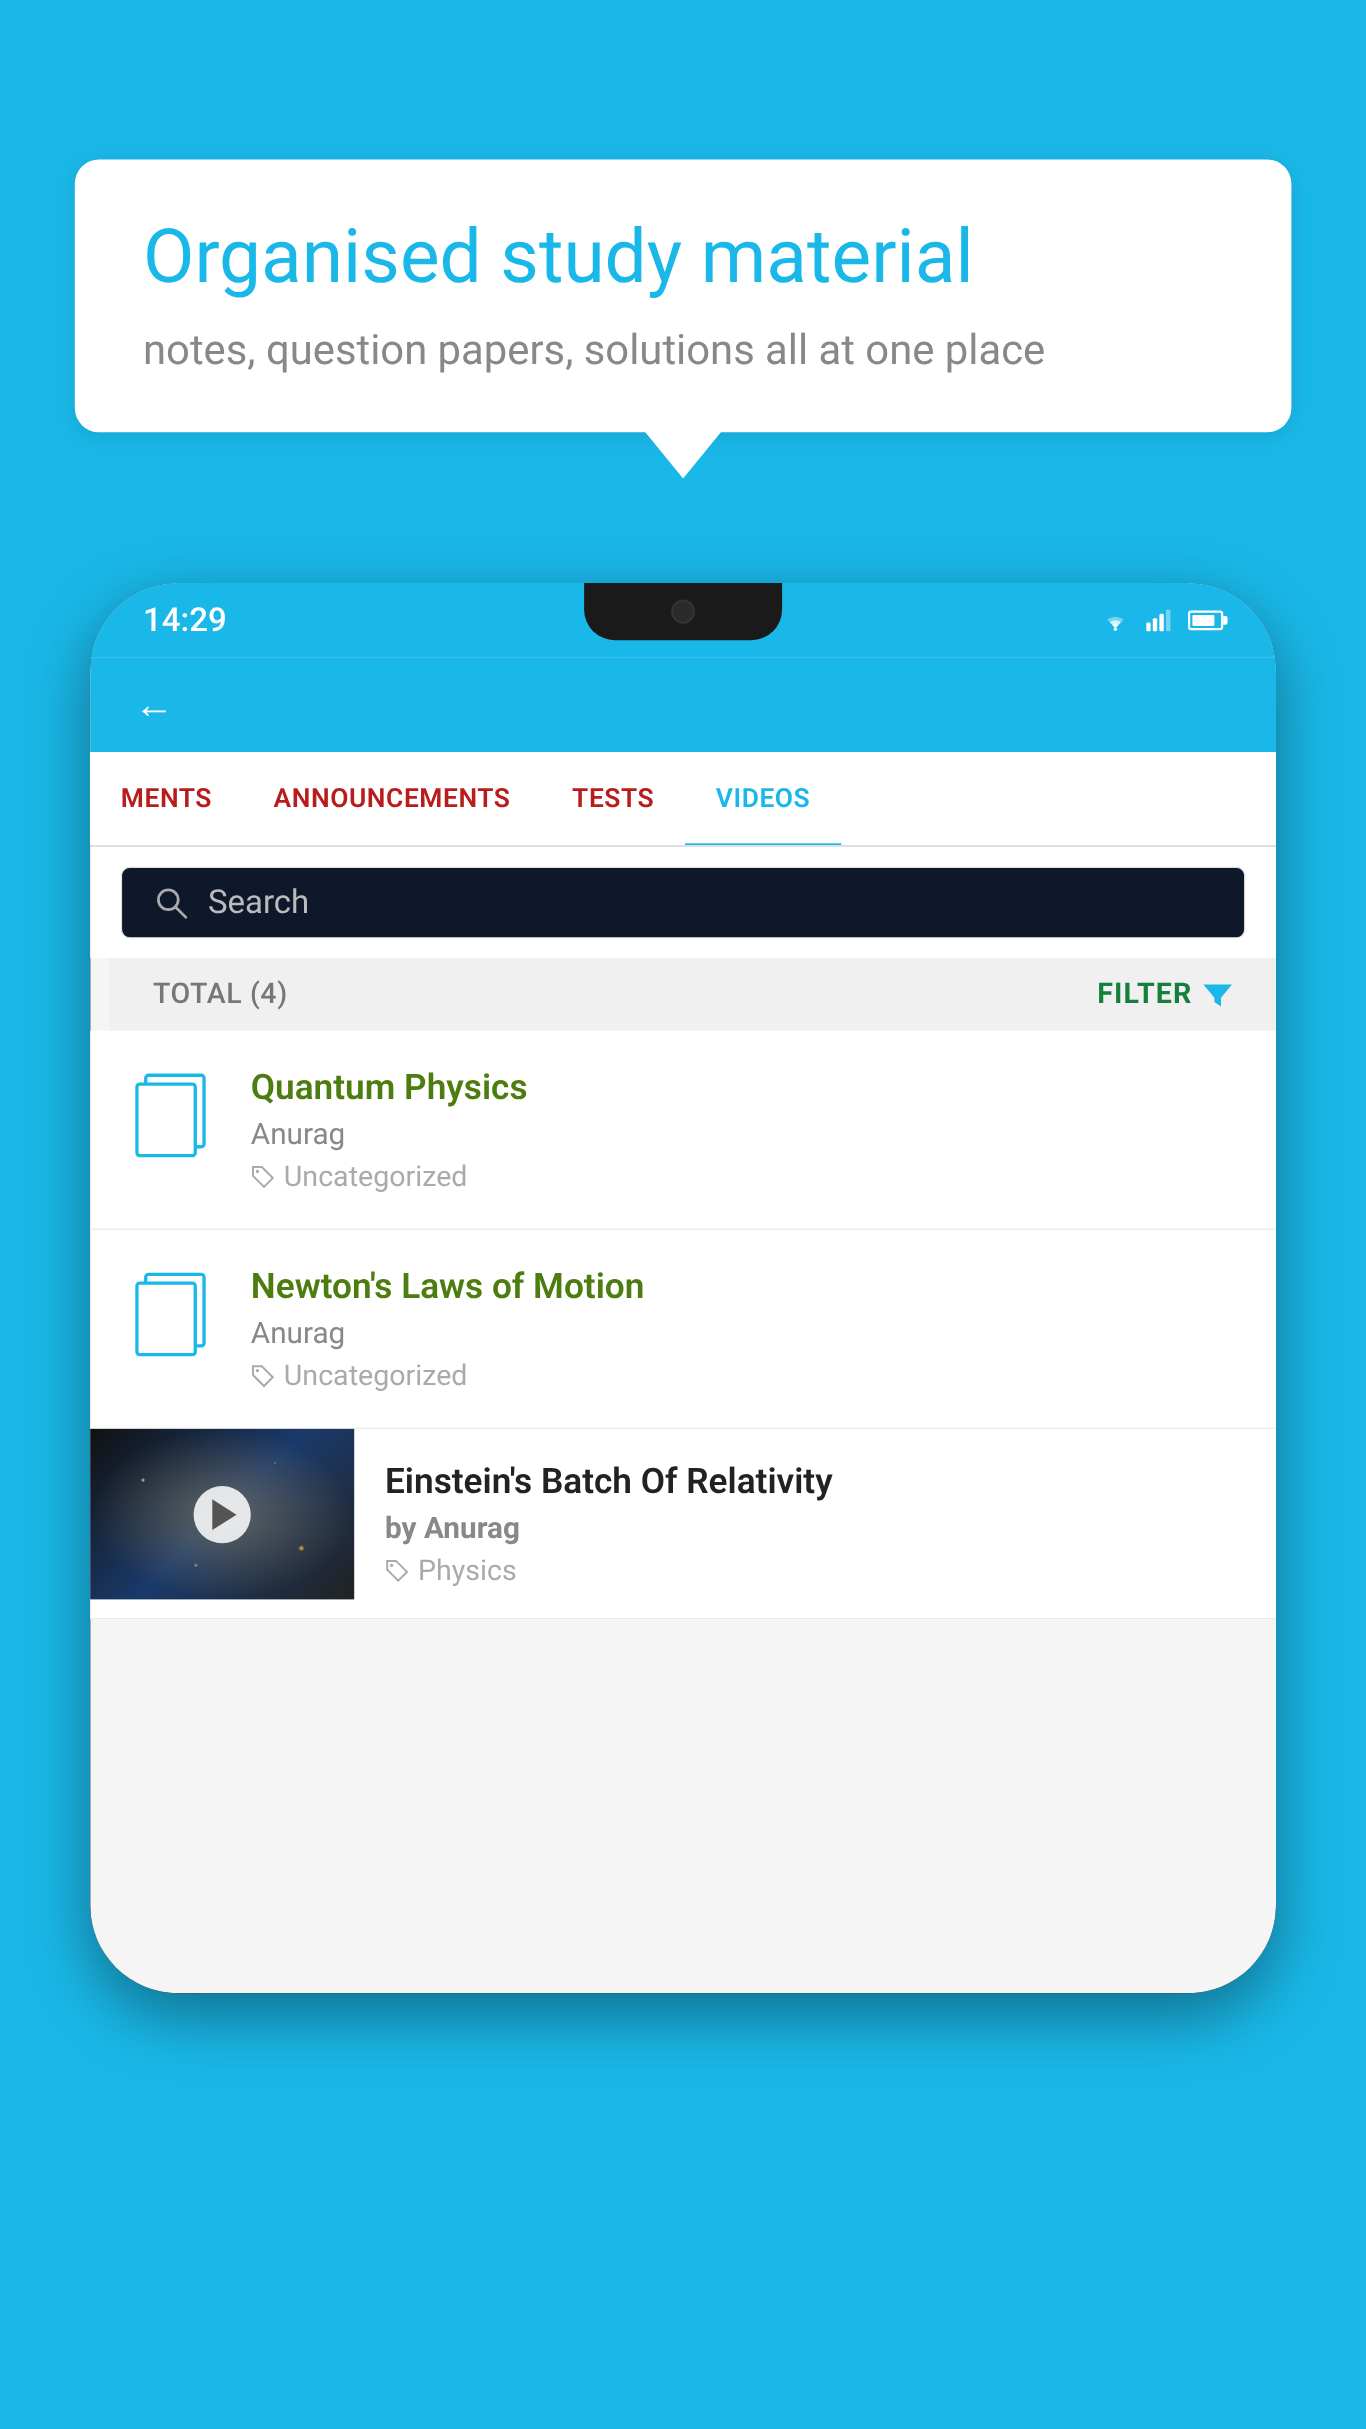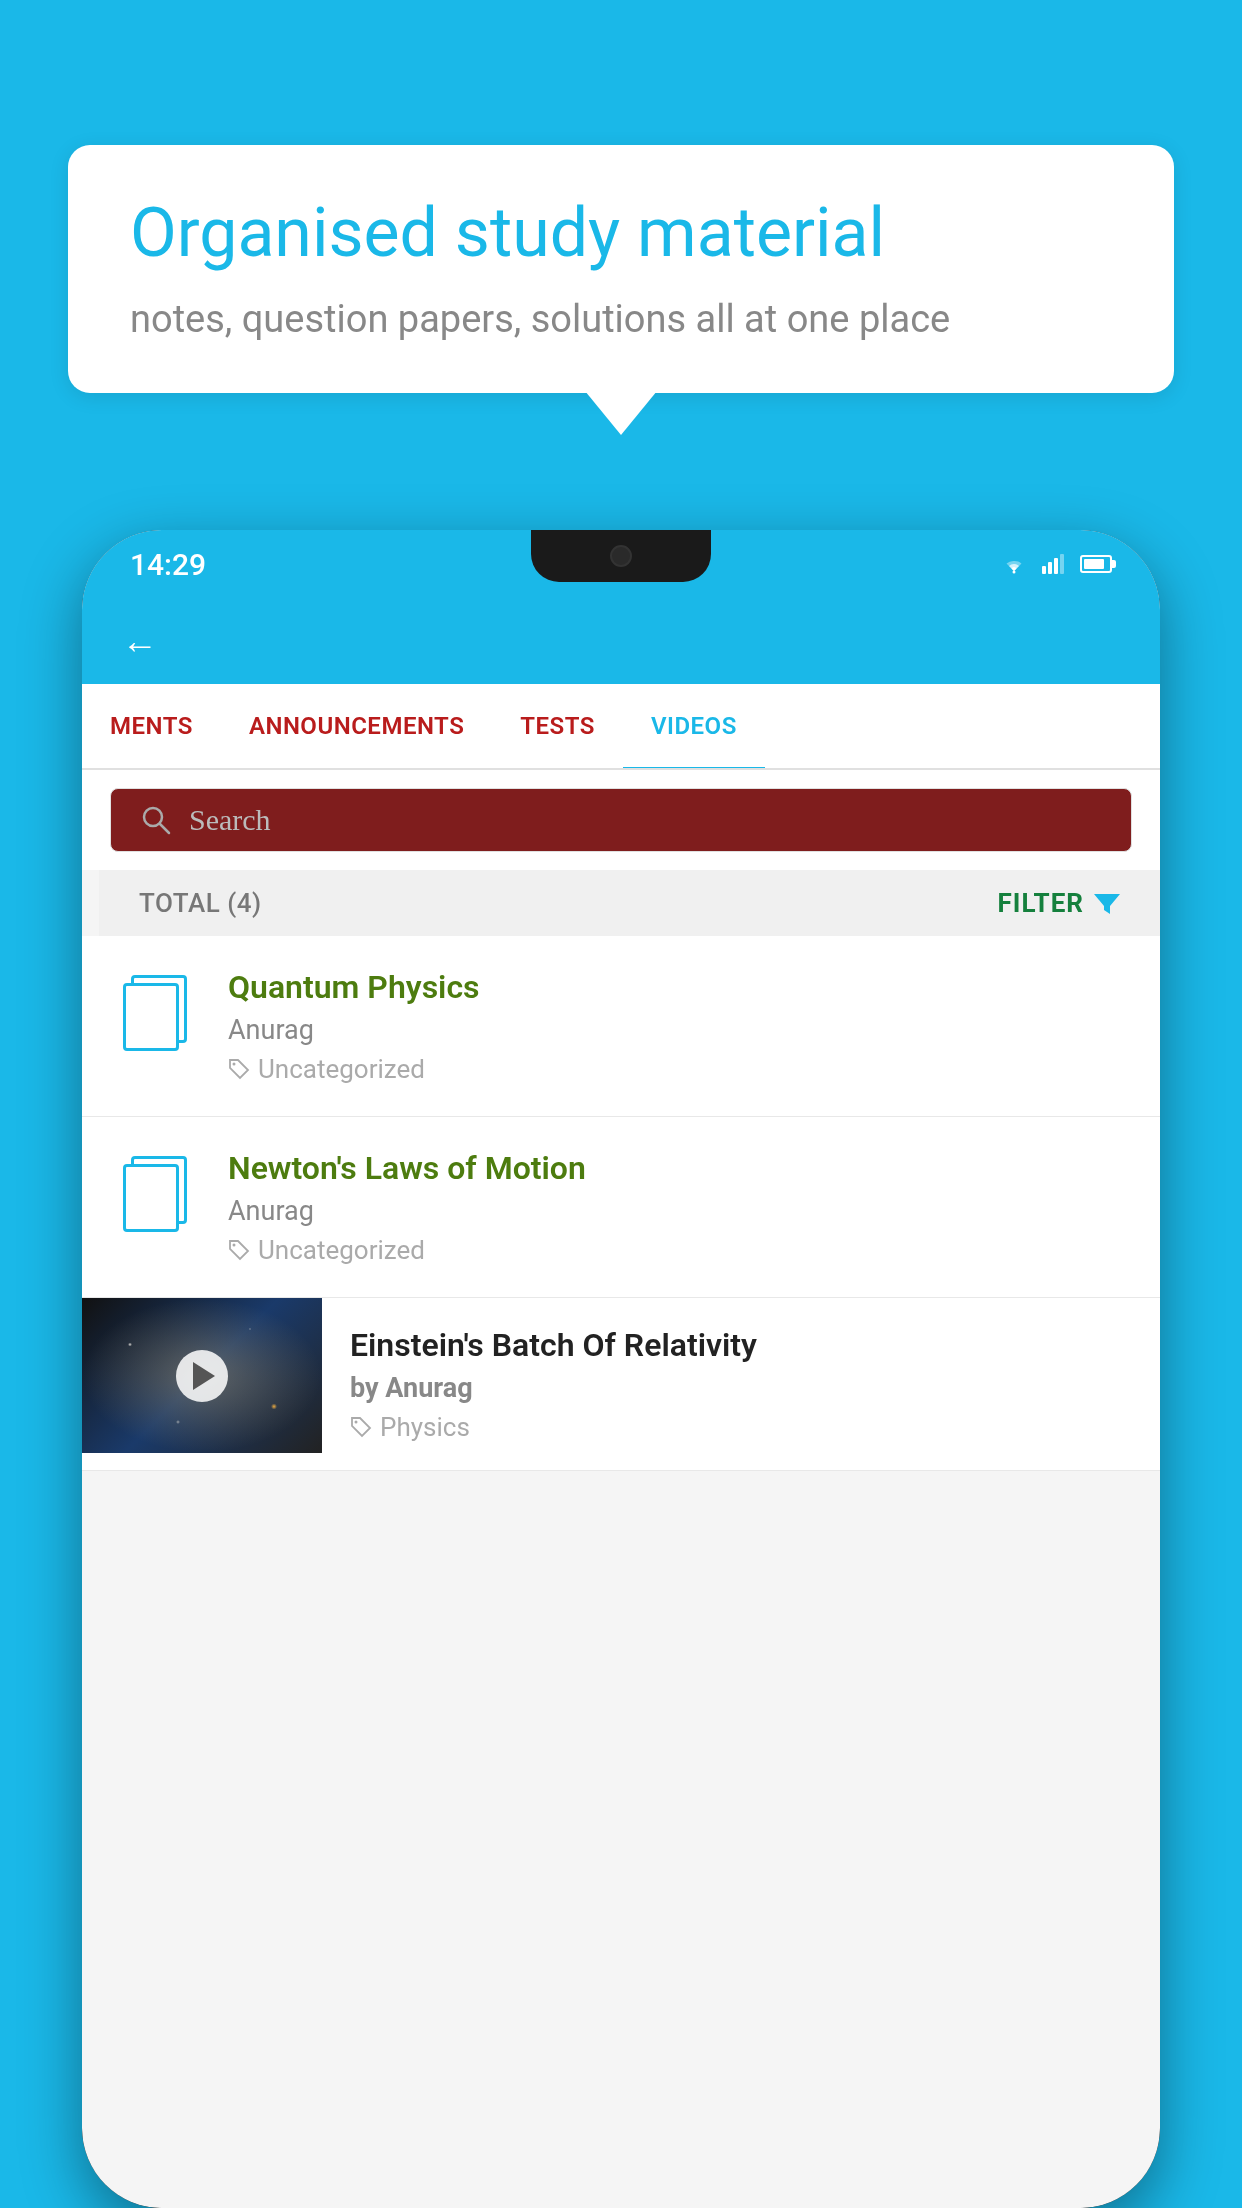--- a/index.html
+++ b/index.html
@@ -58,21 +58,21 @@
       font-weight: 400;
     }
 
     
     .phone-frame {
       position: absolute;
       top: 530px;
       left: 82px;
       right: 98px;
       width: 1078px;
-      height: 1678px;
+      height: 1282px;
       background: #1a1a1a;
       border-radius: 80px;
       box-shadow: 0 20px 60px rgba(0,0,0,0.4);
       overflow: hidden;
     }
 
     
     .phone-screen {
       position: absolute;
       top: 0;
@@ -195,28 +195,27 @@
       background: #1ab8e8;
     }
 
     
     .search-bar-wrapper {
       background: #fff;
       padding: 18px 28px;
     }
 
     .search-bar {
-      background: #7f1d1d;
+      background: #0f172a;
       border: 1.5px solid #e0e0e0;
       border-radius: 8px;
       display: flex;
       align-items: center;
       padding: 14px 28px;
       gap: 16px;
-      font-family: Liberation Serif, serif;
     }
 
     .search-placeholder {
       color: #bbb;
       font-size: 30px;
     }
 
     
     .filter-row {
       background: #f0f0f0;

